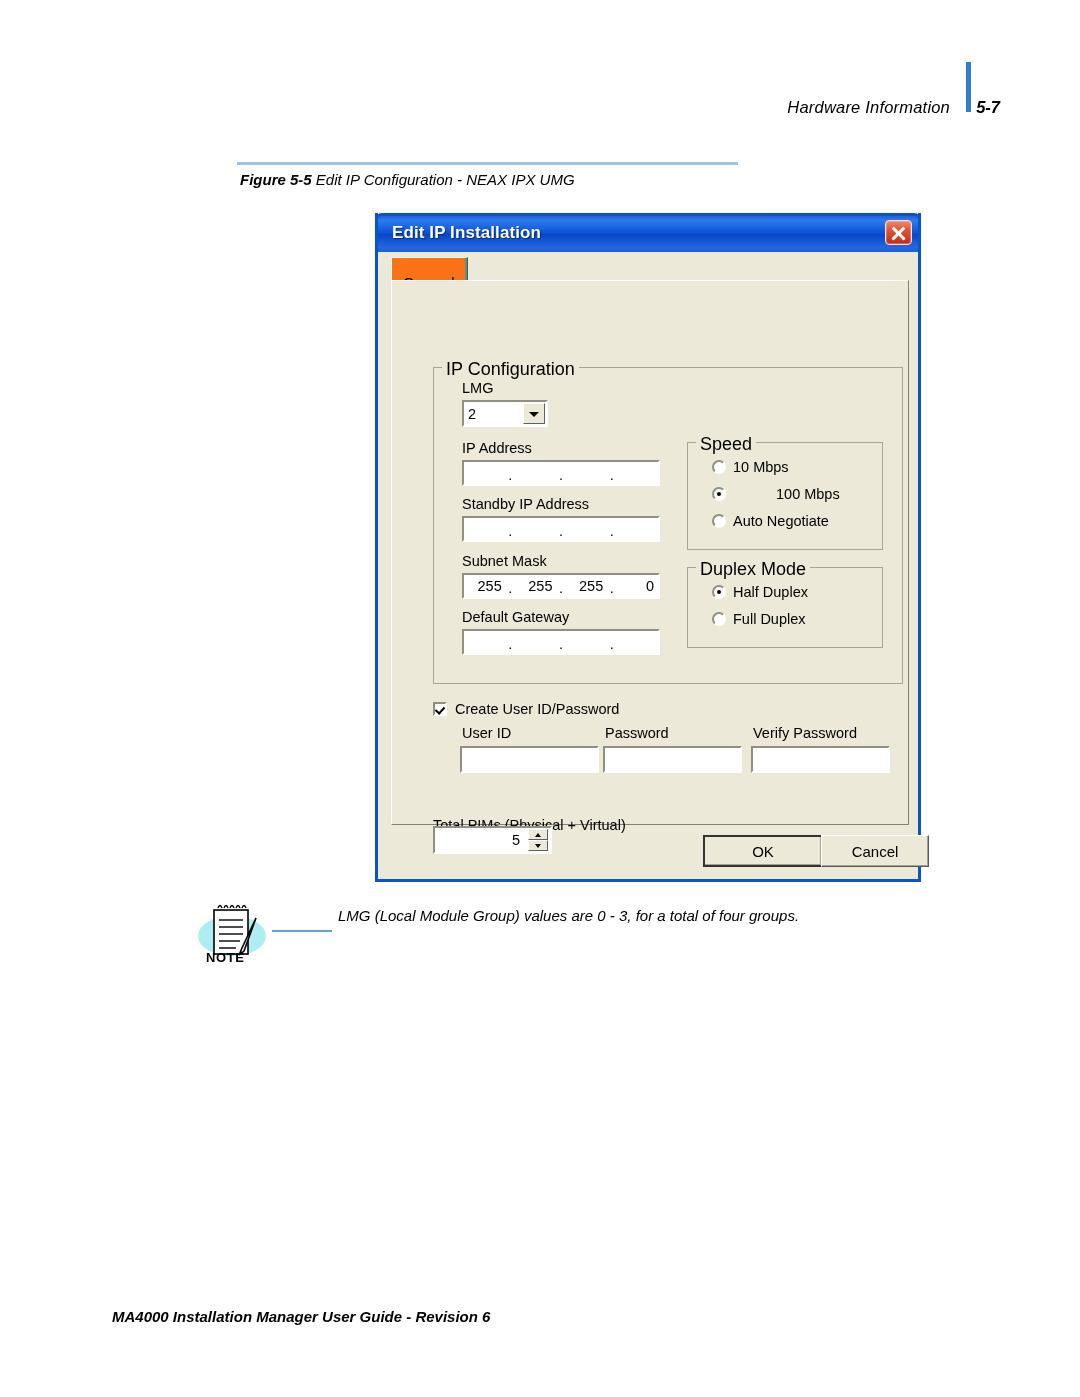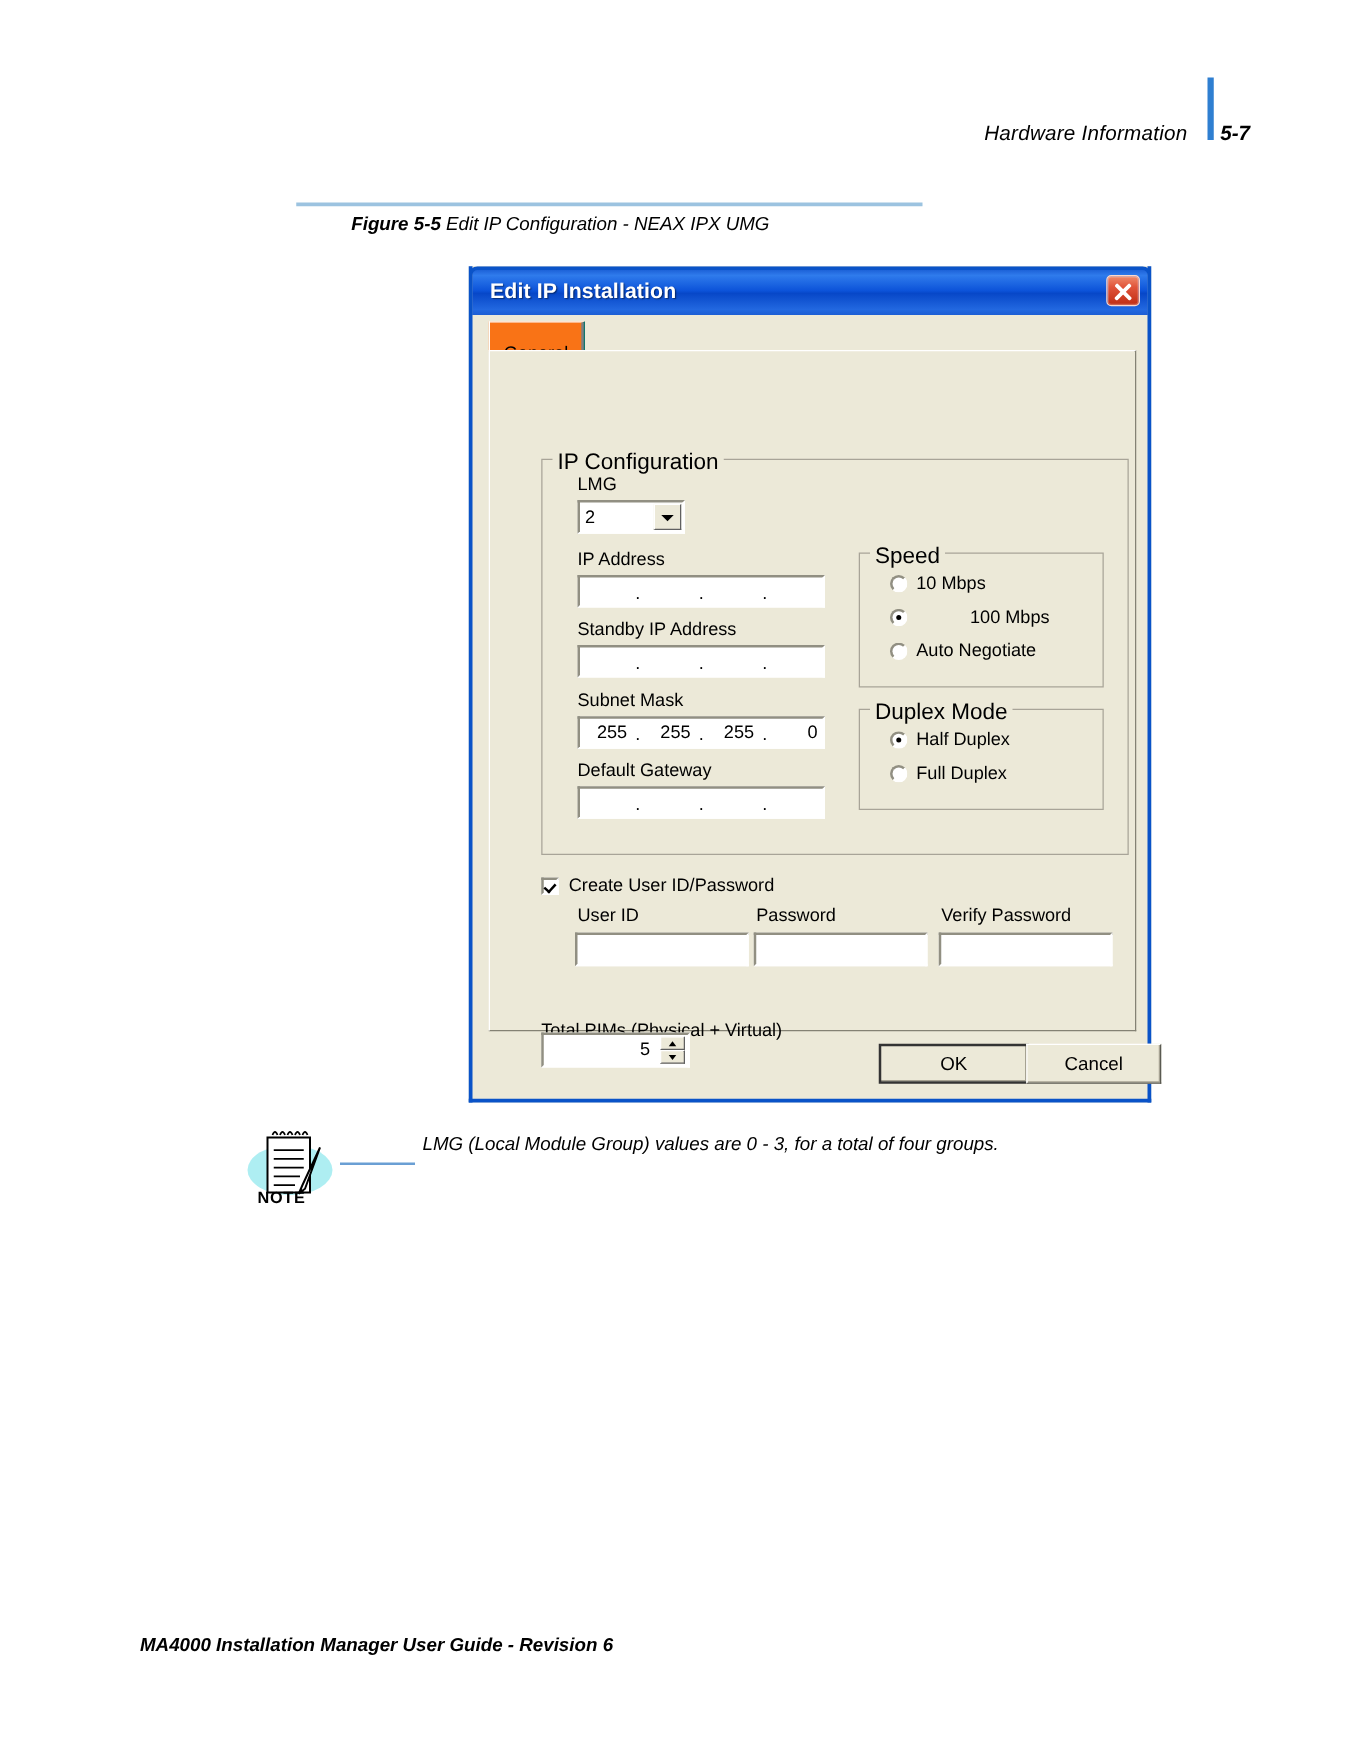--- a/index.html
+++ b/index.html
@@ -60,21 +60,20 @@
     height: 3px;
     background: #9cc3e0;
   }
   .figure-caption {
     position: absolute;
     left: 240px;
     top: 171px;
     font-size: 15px;
     font-style: italic;
     white-space: nowrap;
-    margin-left: 41px;
   }
   .figure-caption .fig-label {
     font-weight: bold;
     font-style: italic;
   }
 
   
   .dialog {
     position: absolute;
     left: 375px;

